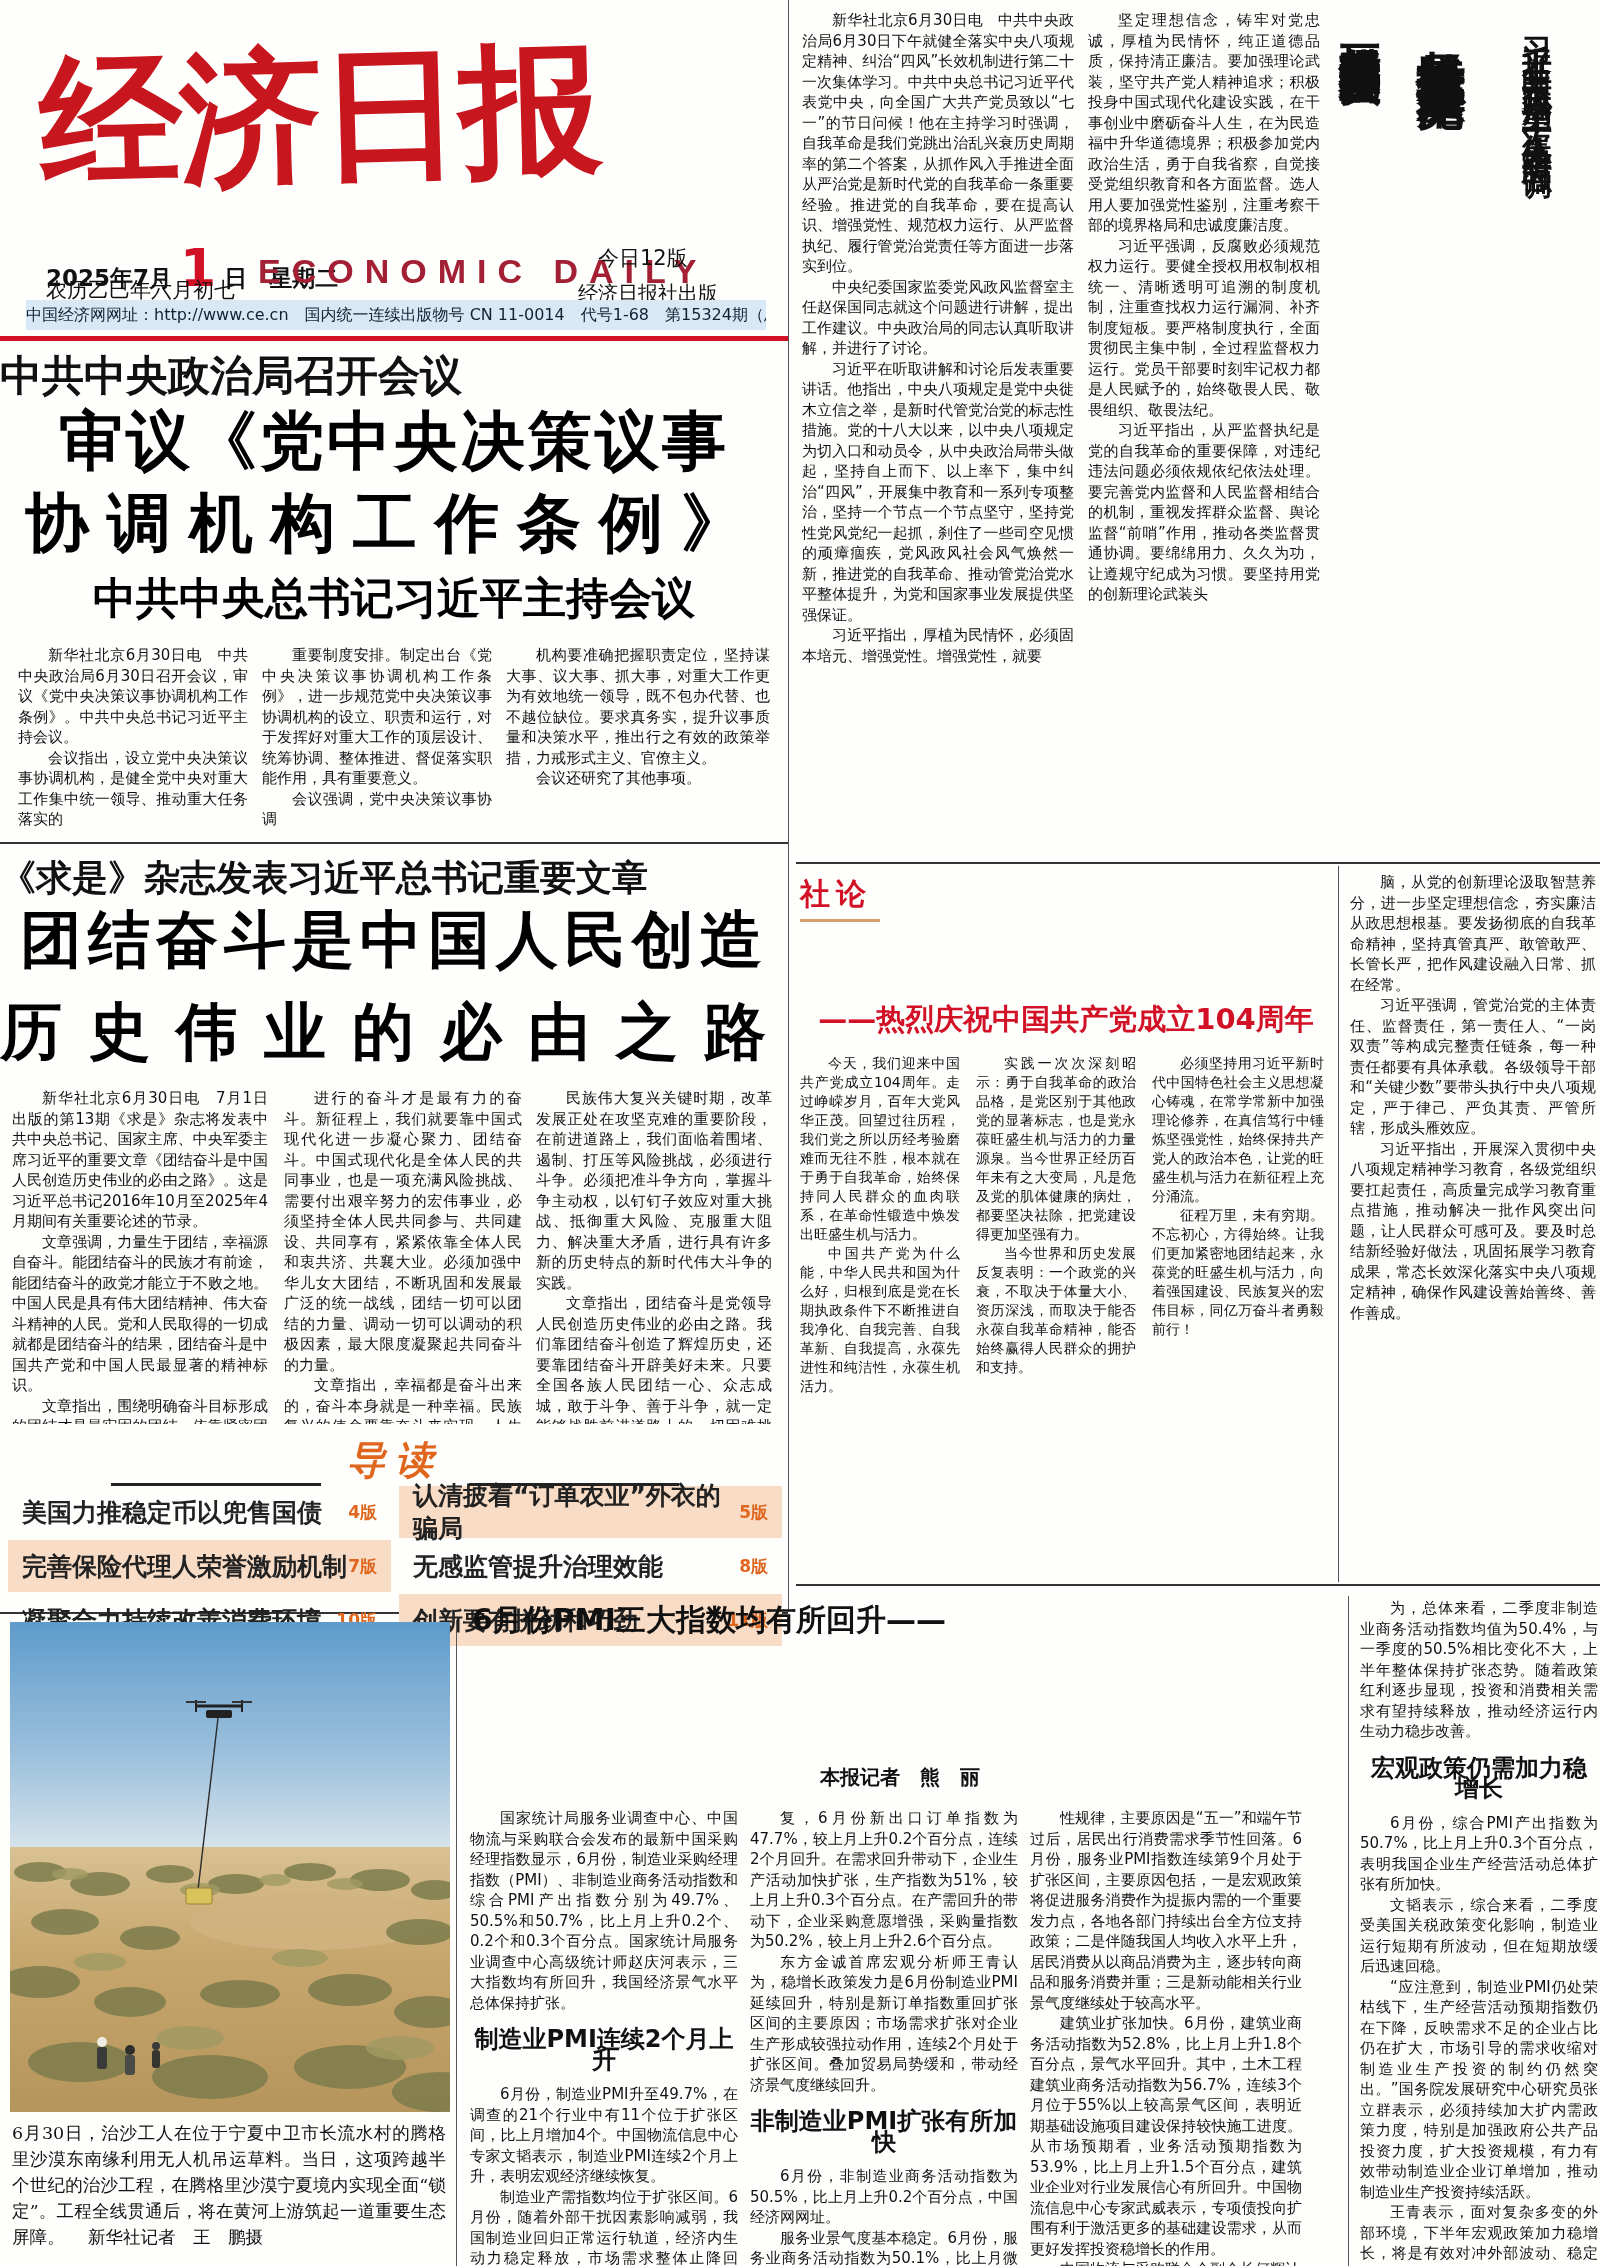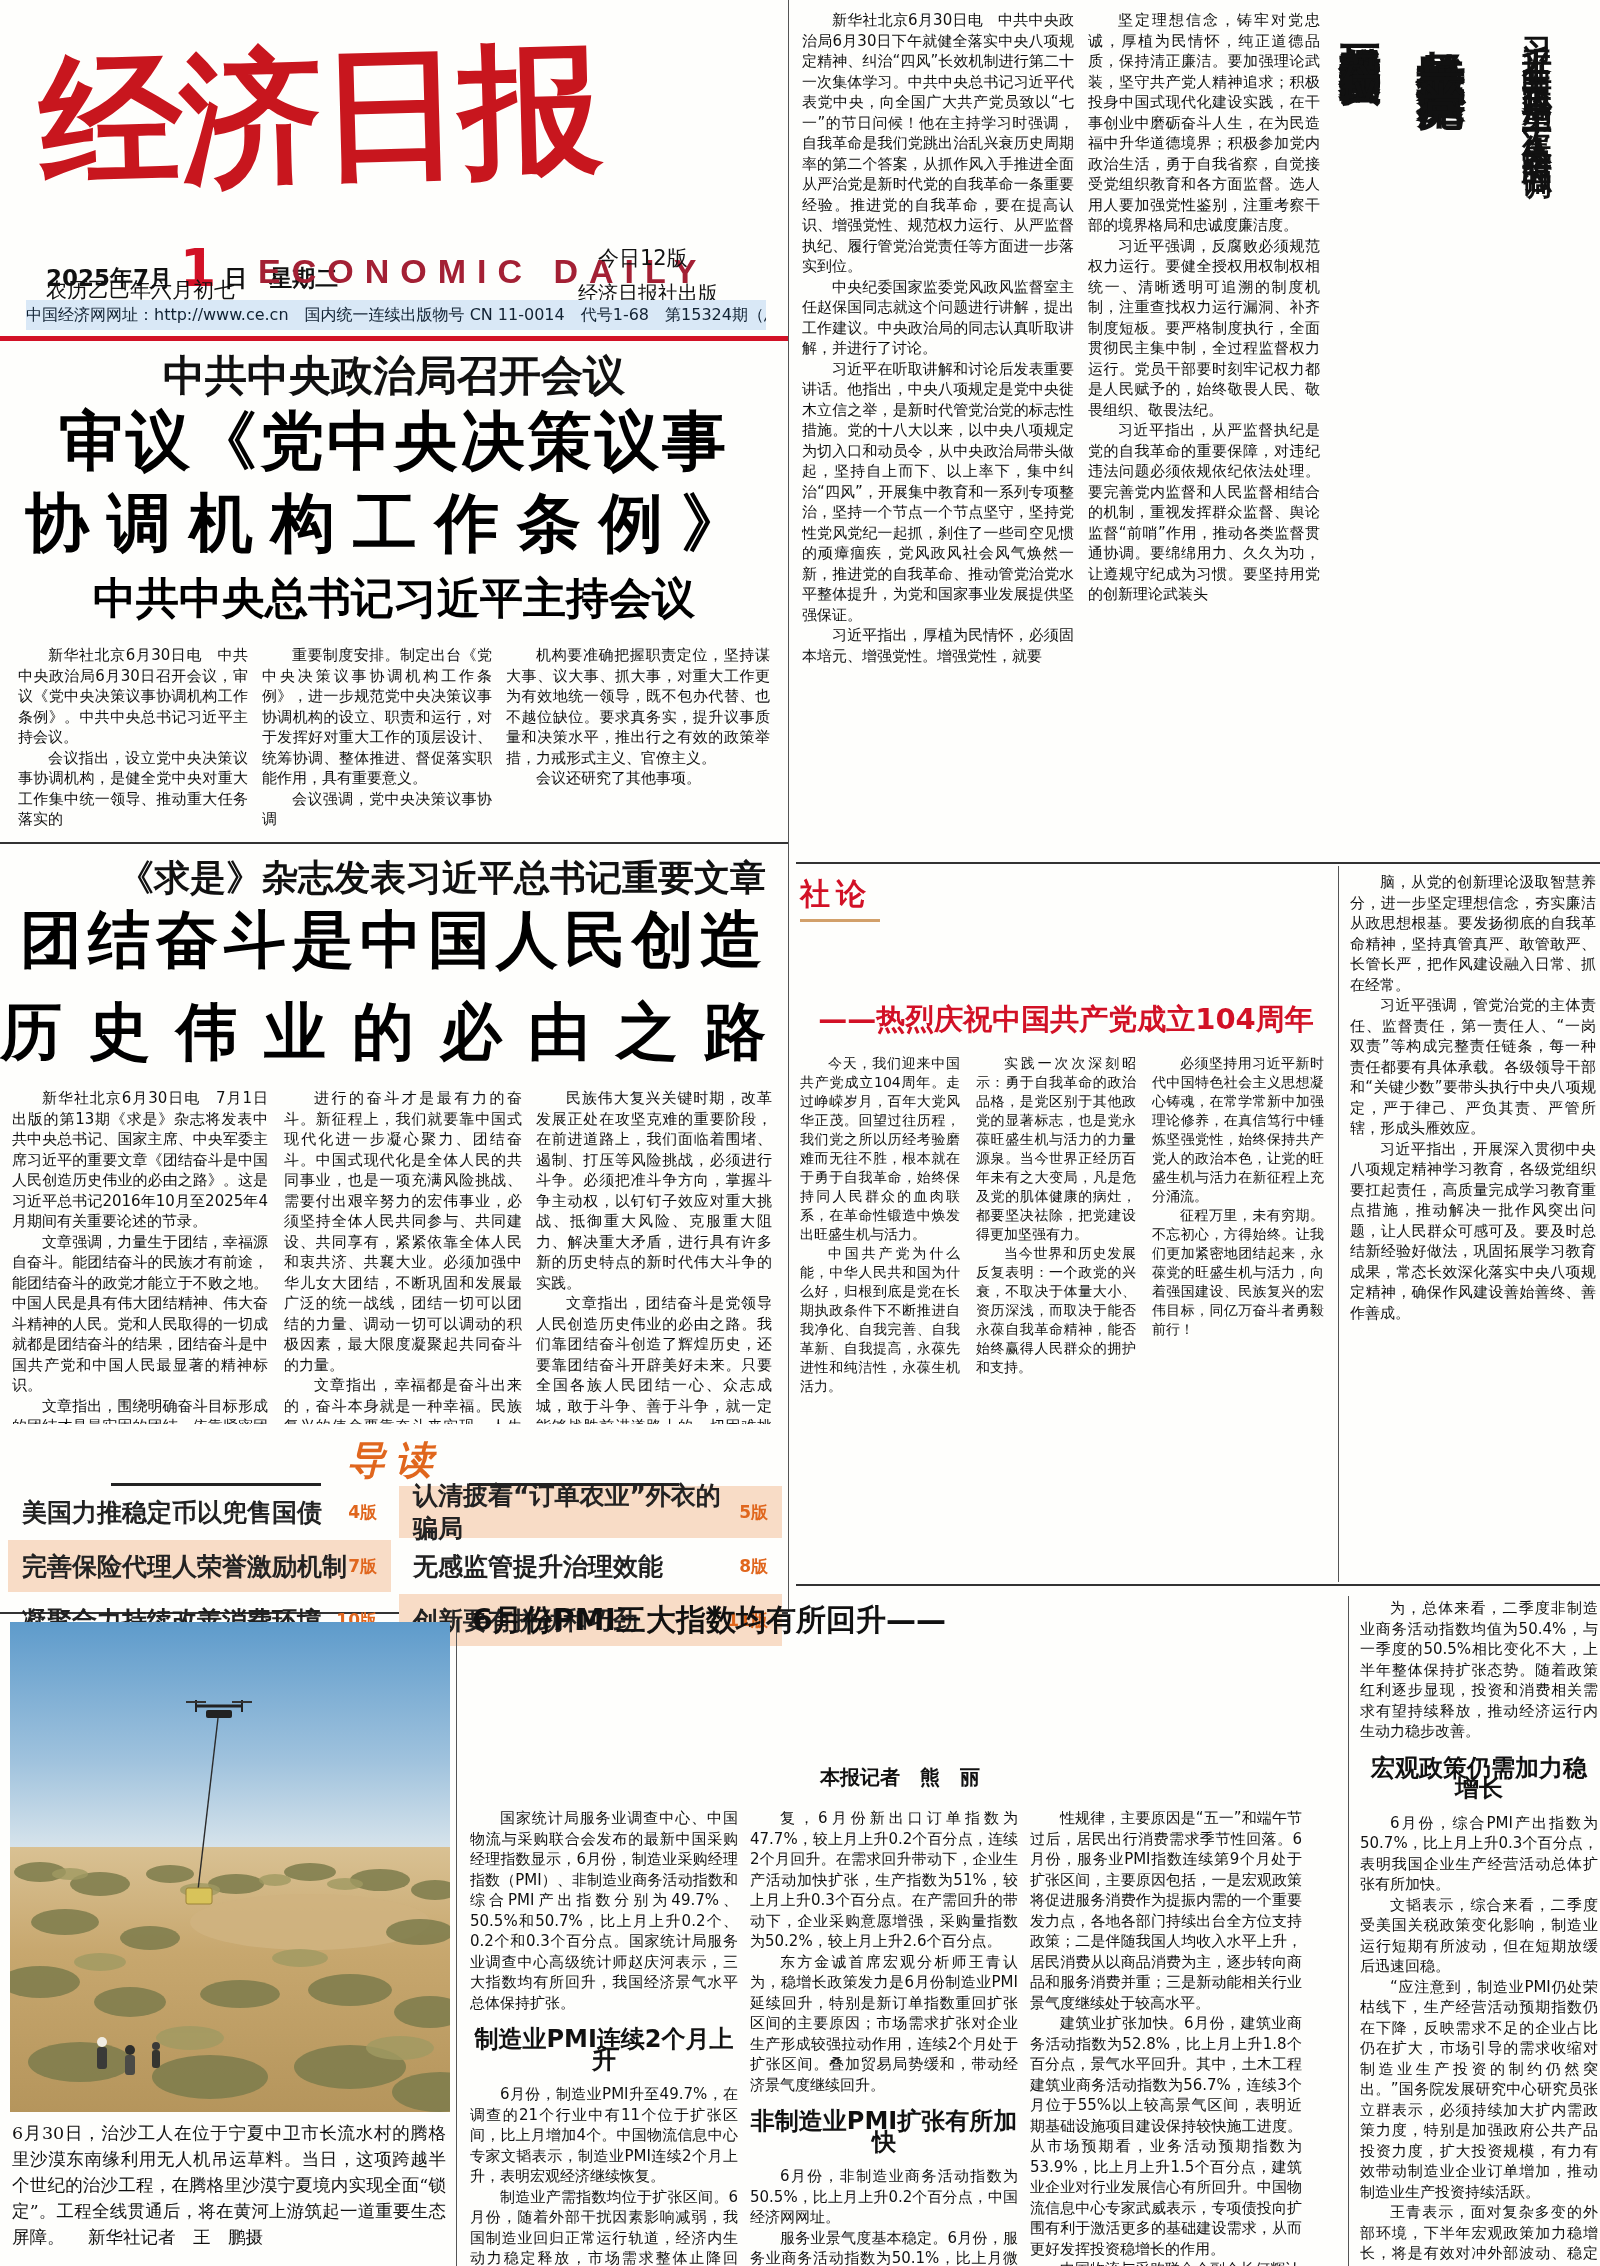--- a/index.html
+++ b/index.html
@@ -8,21 +8,21 @@
   .abs{position:absolute;}
   .vline{position:absolute;width:1px;background:#555;}
   .hline{position:absolute;height:2px;background:#333;}
   .redrule{position:absolute;height:5px;background:#d21126;}
   .masthead-title{font-family:"DejaVu Serif",serif;font-weight:bold;color:#c8161e;
         font-size:142px;letter-spacing:-2px;transform:rotate(-1.5deg);white-space:nowrap;}
   .eng{font-weight:bold;color:#a32034;font-size:34px;letter-spacing:11px;font-family:"Liberation Sans",sans-serif;}
   .datebig{color:#d21126;font-weight:bold;font-size:52px;}
   .kai{font-family:"DejaVu Serif",serif;}
   .infobar{background:#d9e8f6;color:#123;font-size:16px;line-height:30px;text-align:center;white-space:nowrap;overflow:hidden;}
-  .kicker{font-weight:bold;text-align:center;white-space:nowrap;}
+  .kicker{font-weight:bold;text-align:left;white-space:nowrap;}
   .headline{font-weight:bold;text-align:center;white-space:nowrap;color:#000;}
   .body-col{font-size:15px;line-height:20.5px;text-align:justify;overflow:hidden;}
   .body-col.small{font-size:14px;line-height:19px;}
   .para{text-indent:2em;margin:0;}
   .col-subhead{font-weight:bold;text-align:center;font-size:24px;margin:16px 0 14px 0;text-indent:0;}
   .vhead{writing-mode:vertical-rl;text-orientation:upright;font-weight:bold;white-space:nowrap;}
   .red{color:#d21126;}
   .guide-item{display:flex;align-items:center;justify-content:space-between;
         font-size:25px;font-weight:bold;color:#222;padding:0 14px;height:52px;}
   .guide-item .pg{font-size:17px;font-weight:bold;color:#e0661d;white-space:nowrap;}
@@ -72,21 +72,21 @@
     </div>
   <div class="abs body-col" style="left:262px;top:645px;width:230px;height:192px;">
       <p class="para">重要制度安排。制定出台《党中央决策议事协调机构工作条例》，进一步规范党中央决策议事协调机构的设立、职责和运行，对于发挥好对重大工作的顶层设计、统筹协调、整体推进、督促落实职能作用，具有重要意义。</p>
       <p class="para">会议强调，党中央决策议事协调</p>
     </div>
   <div class="abs body-col" style="left:506px;top:645px;width:264px;height:192px;">
       <p class="para">机构要准确把握职责定位，坚持谋大事、议大事、抓大事，对重大工作更为有效地统一领导，既不包办代替、也不越位缺位。要求真务实，提升议事质量和决策水平，推出行之有效的政策举措，力戒形式主义、官僚主义。</p>
       <p class="para">会议还研究了其他事项。</p>
     </div>
 
-  <div class="abs kicker" style="left:0;top:854px;width:788px;font-size:36px;padding-left:48px;">《求是》杂志发表习近平总书记重要文章</div>
+  <div class="abs kicker" style="left:0;top:854px;width:788px;font-size:36px;">《求是》杂志发表习近平总书记重要文章</div>
   <div class="abs headline" style="left:0;top:898px;width:788px;font-size:62px;letter-spacing:6px;">团结奋斗是中国人民创造</div>
   <div class="abs headline" style="left:0;top:990px;width:788px;font-size:62px;letter-spacing:26px;">历史伟业的必由之路</div>
 
   <div class="abs body-col" style="left:12px;top:1088px;width:256px;height:336px;">
       <p class="para">新华社北京6月30日电　7月1日出版的第13期《求是》杂志将发表中共中央总书记、国家主席、中央军委主席习近平的重要文章《团结奋斗是中国人民创造历史伟业的必由之路》。这是习近平总书记2016年10月至2025年4月期间有关重要论述的节录。</p>
       <p class="para">文章强调，力量生于团结，幸福源自奋斗。能团结奋斗的民族才有前途，能团结奋斗的政党才能立于不败之地。中国人民是具有伟大团结精神、伟大奋斗精神的人民。党和人民取得的一切成就都是团结奋斗的结果，团结奋斗是中国共产党和中国人民最显著的精神标识。</p>
       <p class="para">文章指出，围绕明确奋斗目标形成的团结才是最牢固的团结，依靠紧密团结</p>
     </div>
   <div class="abs body-col" style="left:284px;top:1088px;width:238px;height:336px;">
       <p class="para">进行的奋斗才是最有力的奋斗。新征程上，我们就要靠中国式现代化进一步凝心聚力、团结奋斗。中国式现代化是全体人民的共同事业，也是一项充满风险挑战、需要付出艰辛努力的宏伟事业，必须坚持全体人民共同参与、共同建设、共同享有，紧紧依靠全体人民和衷共济、共襄大业。必须加强中华儿女大团结，不断巩固和发展最广泛的统一战线，团结一切可以团结的力量、调动一切可以调动的积极因素，最大限度凝聚起共同奋斗的力量。</p>

